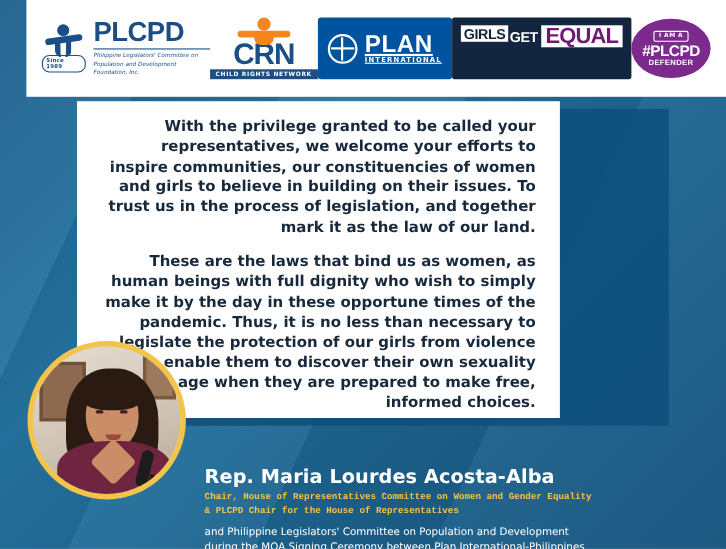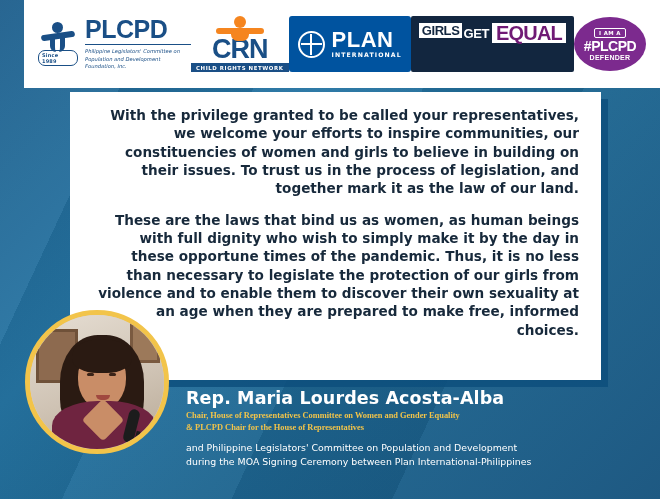--- a/index.html
+++ b/index.html
@@ -106,21 +106,21 @@
     letter-spacing: -1px; line-height: 0.9; margin-top: -1px;
   }
   .crn .tag {
     background: #1a4f86; color: #fff; font-size: 5.4px; font-weight: bold;
     letter-spacing: .6px; padding: 1.5px 5px; margin-top: 2px;
   }
 
   
   .plan {
     background: #00539f; color: #fff; border-radius: 3px;
-    padding: 18px 9px; gap: 7px; align-items: center;
+    padding: 18px 9px; gap: 7px; align-items: center; text-decoration: underline;
   }
   .plan .globe {
     width: 27px; height: 27px; border-radius: 50%;
     border: 2.2px solid #fff; position: relative; flex: none;
   }
   .plan .globe::before {
     content: ""; position: absolute; left: 50%; top: 1px; bottom: 1px;
     width: 1.8px; margin-left: -0.9px; background: #fff;
   }
   .plan .globe::after {
@@ -165,21 +165,21 @@
   .quote-shadow {
     position: absolute;
     left: 77px; top: 99px;
     width: 531px; height: 288px;
     background: #0d4f7d;
     opacity: .85;
   }
   .quote-card {
     position: absolute;
     left: 70px; top: 92px;
-    width: 531px; height: 288px;
+    width: 439px; height: 288px;
     background: #ffffff;
     padding: 14px 22px 10px 24px;
     display: flex; flex-direction: column; justify-content: flex-start;
   }
   .quote-card p {
     font-family: "DejaVu Sans", sans-serif;
     font-weight: bold;
     font-size: 13.6px;
     line-height: 1.35;
     color: #17293b;
@@ -193,23 +193,24 @@
     position: absolute;
     left: 186px; top: 388px;
     width: 420px;
   }
   .speaker .name {
     font-family: "DejaVu Sans", sans-serif;
     font-weight: bold;
     font-size: 17.5px;
     color: #ffffff;
     letter-spacing: .1px;
+    margin-top: 36px;
   }
   .speaker .role {
-    font-family: Liberation Serif, serif;
+    font-family: Liberation Mono, monospace;
     font-weight: bold;
     font-size: 8.4px;
     color: #f2c44a;
     line-height: 1.45;
     margin-top: 2px;
   }
   .speaker .occasion {
     font-family: "DejaVu Sans", sans-serif;
     font-size: 9.4px;
     color: #ffffff;

